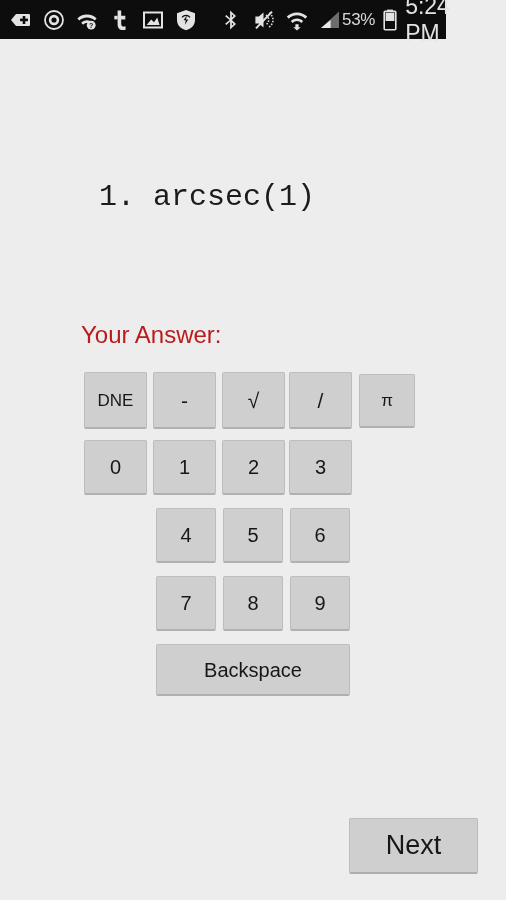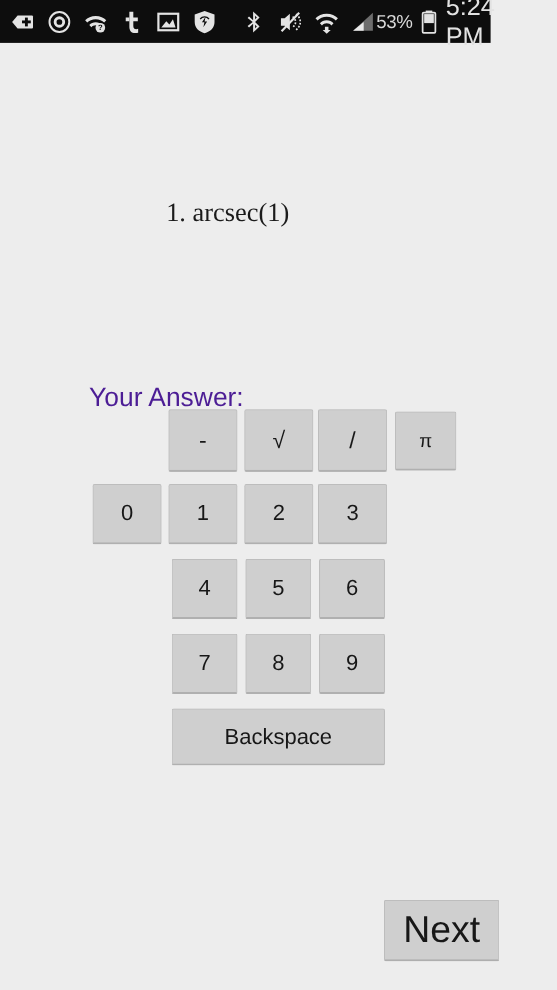--- a/index.html
+++ b/index.html
@@ -34,30 +34,29 @@
   .timer {
     position:absolute; left:34px; top:66px;
     font-size:53px; color:#1b1b1b; letter-spacing:0px;
     font-family:"Liberation Sans", sans-serif; line-height:1;
   }
 
   
   .question {
     position:absolute; left:0; top:181px; width:414px;
     text-align:center;
-    font-size:24px; color:#1b1b1b; line-height:1.1;
-    font-family:Liberation Serif, serif;
+    font-size:30px; color:#1b1b1b; line-height:1.1;
+    font-family:Liberation Mono, monospace;
   }
 
   
   .answer-label {
     position:absolute; left:81px; top:321px;
-    font-size:24px; color:#4c1d95;
-    font-family:"Liberation Sans", sans-serif;
-    margin-top:27px;
+    font-size:24px; color:#b91c1c;
+    font-family:"Liberation Sans", sans-serif;
   }
 
   
   .answer-value {
     position:absolute; left:240px; top:321px;
     font-size:24px; color:#1b1b1b;
     font-family:"Liberation Sans", sans-serif;
   }
 
   
@@ -76,27 +75,27 @@
   }
   .kbtn.small-label { font-size:17px; }
   .kbtn.digit { font-size:20px; }
   .kbtn.sym { font-size:21px; }
   .kbtn.pi { font-size:17px; }
   .kbtn.wide { font-size:20px; }
 
   
   .next-btn {
     position:absolute; left:349px; top:818px;
-    width:105px; height:56px;
+    width:129px; height:56px;
     background:#cfcfcf;
     border:1px solid #bdbdbd;
     border-bottom:2px solid #aeaeae;
     border-radius:2px;
     display:flex; align-items:center; justify-content:center;
-    font-size:34px; color:#171717;
+    font-size:27px; color:#171717;
     font-family:"Liberation Sans", sans-serif;
     cursor:pointer; user-select:none;
   }
 </style>
 </head>
 <body>
 
 <div class="screen">
 
   <div class="statusbar">
@@ -193,20 +192,21 @@
       <span class="sb-clock">5:24 PM</span>
     </div>
   </div>
 
 
   <div class="question">1. arcsec(1)</div>
 
   <div class="answer-label">Your Answer:</div>
   <div class="answer-value"></div>
 
+  <div class="kbtn small-label" style="left:84px;  top:372px; width:63px; height:57px;">DNE</div>
   <div class="kbtn sym" style="left:153px; top:372px; width:63px; height:57px;">-</div>
   <div class="kbtn sym" style="left:222px; top:372px; width:63px; height:57px;">√</div>
   <div class="kbtn sym" style="left:289px; top:372px; width:63px; height:57px;">/</div>
   <div class="kbtn pi" style="left:359px; top:374px; width:56px; height:54px;">π</div>
 
   <div class="kbtn digit" style="left:84px;  top:440px; width:63px; height:55px;">0</div>
   <div class="kbtn digit" style="left:153px; top:440px; width:63px; height:55px;">1</div>
   <div class="kbtn digit" style="left:222px; top:440px; width:63px; height:55px;">2</div>
   <div class="kbtn digit" style="left:289px; top:440px; width:63px; height:55px;">3</div>
 

